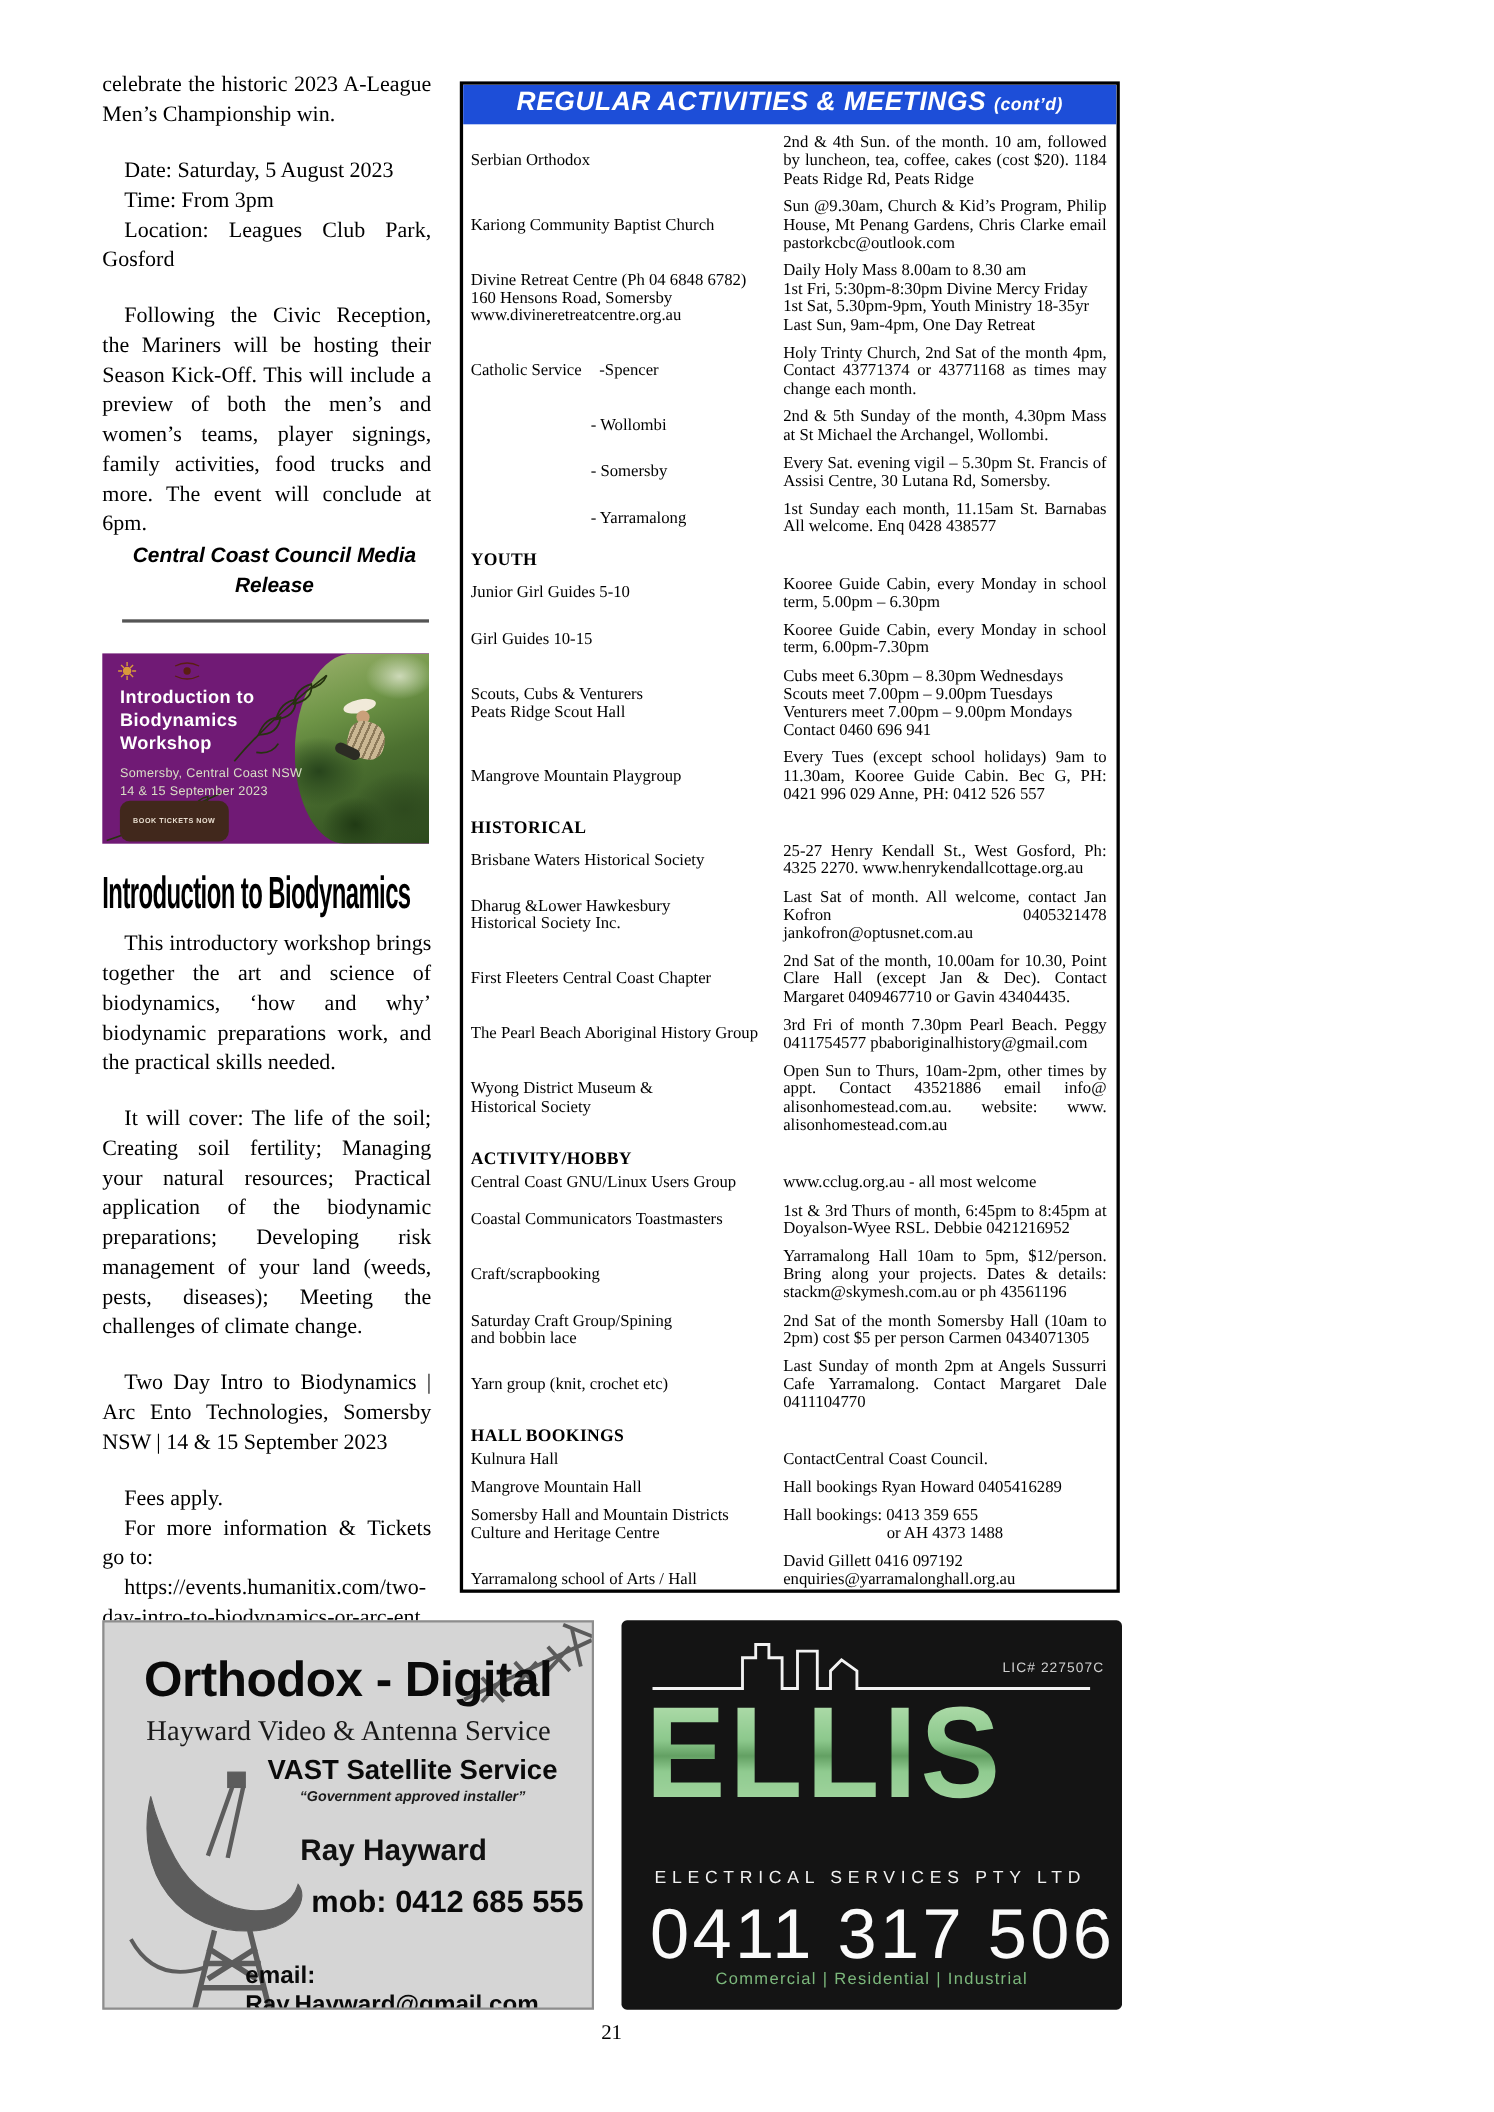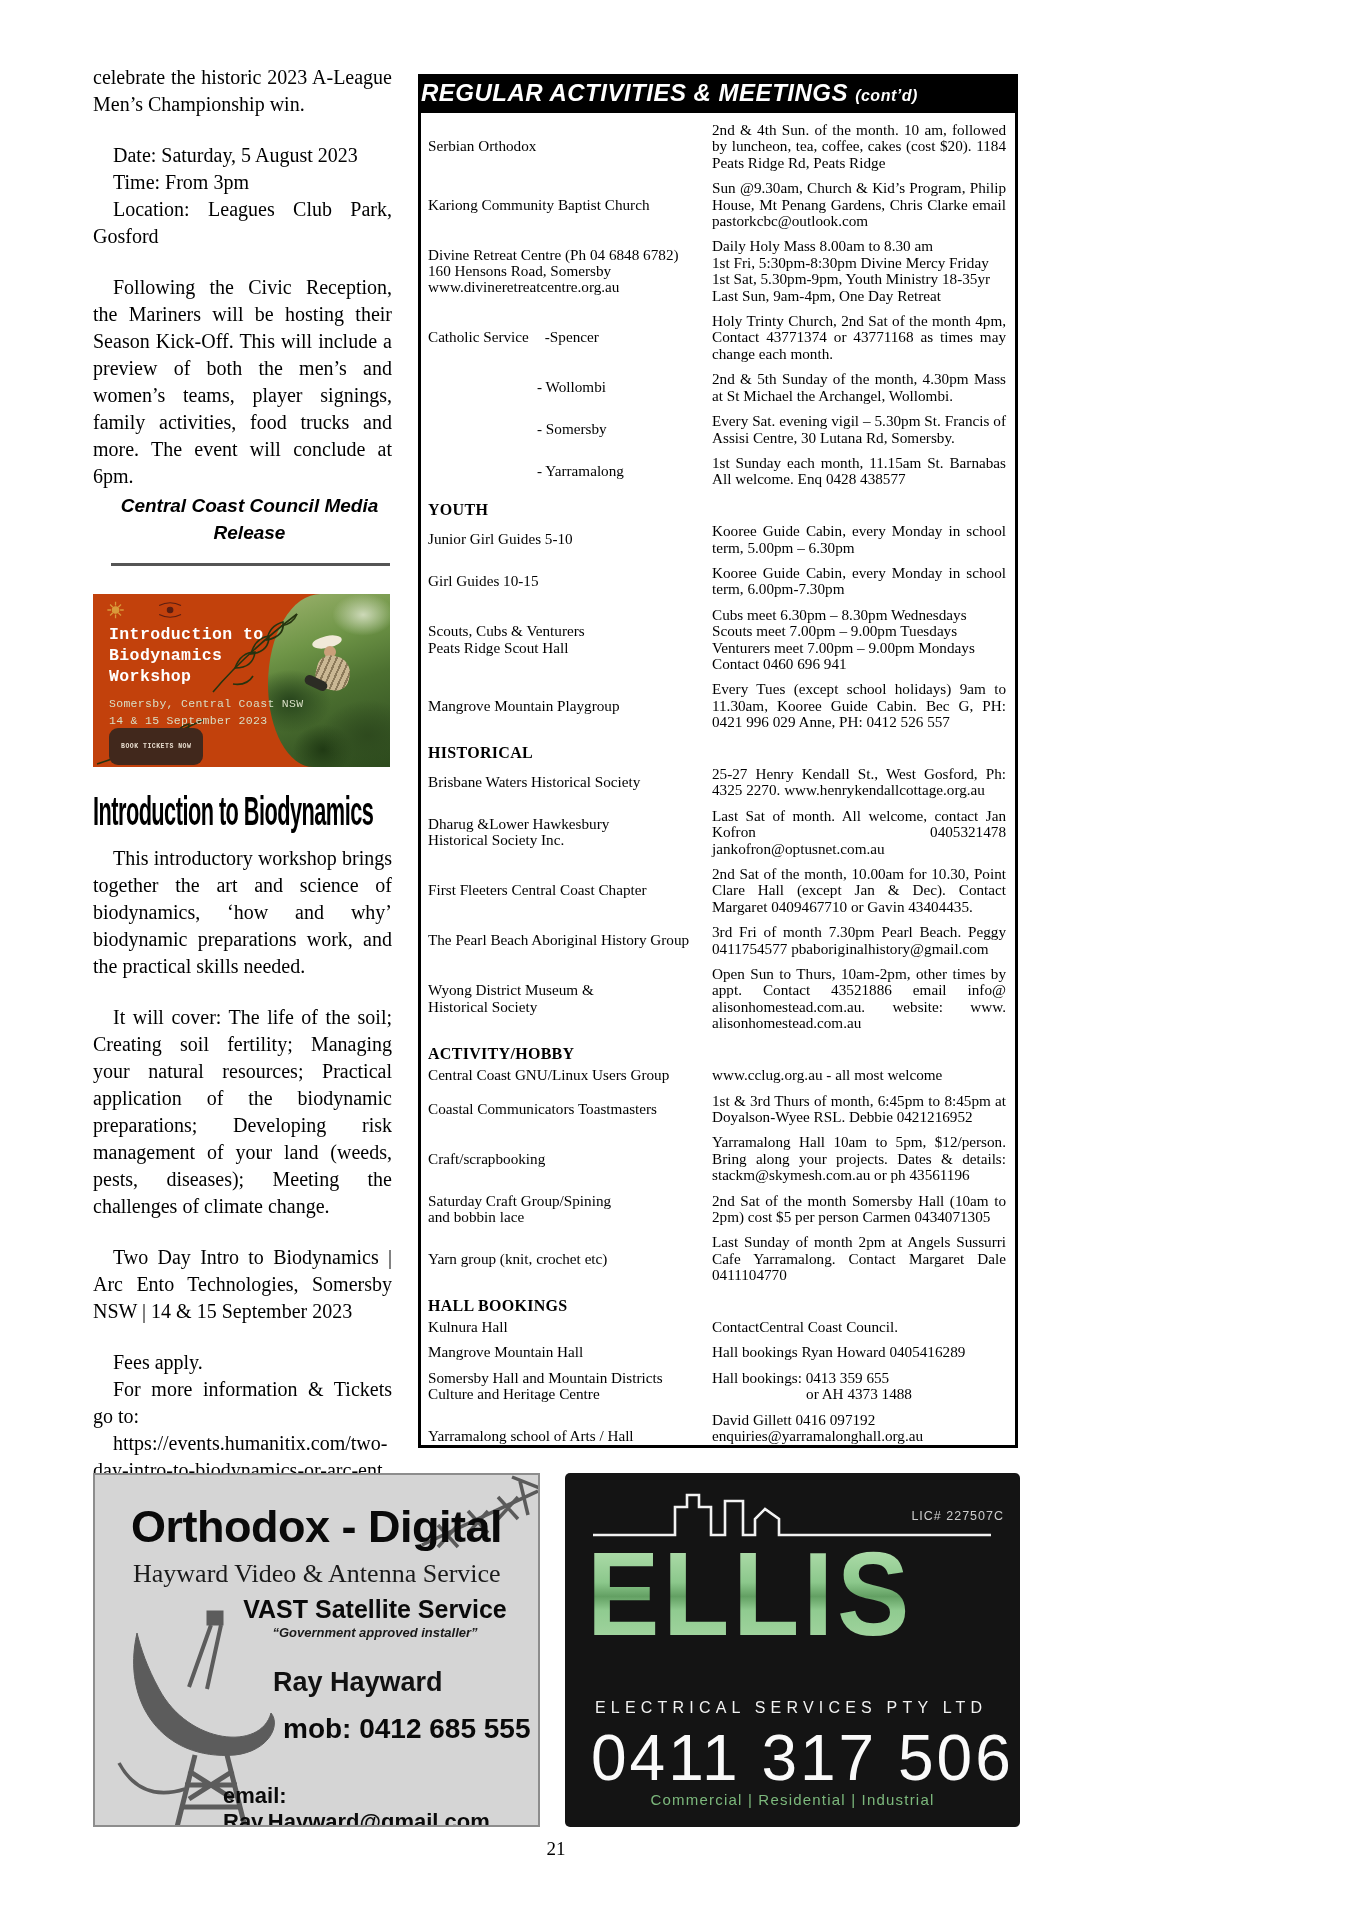--- a/index.html
+++ b/index.html
@@ -12,22 +12,22 @@
   .leftcol p{margin:0 0 24px 0;}
   .tight{margin:0 0 0 0 !important;}
   .ind{text-indent:20px;}
   .event-block{margin:0 0 24px 0;}
   .event-line{text-indent:20px;}
   .byline{font-family:"Liberation Sans",sans-serif;font-style:italic;font-weight:700;
           font-size:19px;text-align:center;padding-left:14px;margin:2px 0 0 0;}
   .divider{border:none;border-top:3px solid #555;width:279px;margin:17px 0 28px 18px;}
 
   
-  .banner{position:relative;width:297px;height:173px;background:#c2410c;overflow:hidden;
-          font-family:Liberation Mono, monospace;color:#fff;}
+  .banner{position:relative;width:297px;height:173px;background:#701a75;overflow:hidden;
+          font-family:Liberation Sans, sans-serif;color:#fff;}
   .bn-photo{position:absolute;right:0;top:0;width:122px;height:173px;
             border-radius:70px 0 0 60px / 120px 0 0 110px;
             background:
               radial-gradient(44px 30px at 78% 12%, #cdd9b8 0%, rgba(205,217,184,0) 70%),
               radial-gradient(55px 42px at 18% 62%, #27441c 0%, rgba(39,68,28,0) 75%),
               radial-gradient(62px 48px at 82% 82%, #2e4a1e 0%, rgba(46,74,30,0) 75%),
               radial-gradient(40px 34px at 45% 90%, #203a14 0%, rgba(32,58,20,0) 75%),
               linear-gradient(160deg,#9db36e 0%,#6f9547 30%,#4c7030 55%,#3a5a26 80%,#2c4a1c 100%);}
   .bn-hat{position:absolute;right:48px;top:42px;width:30px;height:12px;background:#f1ead9;
           border-radius:50%;transform:rotate(-12deg);}
@@ -46,21 +46,21 @@
 
   .bio-heading{margin:22px 0 12px 0;height:44px;}
   .bio-heading span{display:inline-block;font-family:"Liberation Sans",sans-serif;font-weight:700;
           font-size:41px;line-height:44px;letter-spacing:-1px;white-space:nowrap;
           transform:scaleX(.53);transform-origin:left center;}
   .url-par{overflow-wrap:break-word;word-break:break-all;}
 
   
   .tablebox{position:absolute;left:418px;top:74px;width:600px;height:1374px;
             border:3px solid #000;box-sizing:border-box;background:#fff;overflow:hidden;}
-  .ttitle{background:#000000;color:#fff;font-family:"Liberation Sans",sans-serif;
+  .ttitle{background:#1d4ed8;color:#fff;text-align:center;font-family:"Liberation Sans",sans-serif;
           font-weight:700;font-style:italic;font-size:24px;line-height:30px;padding:1px 0 2px 0;letter-spacing:.5px;}
   .ttitle .contd{font-size:16px;font-weight:700;}
   .tbody{padding:9px 9px 0 7px;font-size:15.2px;line-height:16.4px;}
   .trow{display:flex;margin-bottom:9px;align-items:center;}
   .tname{width:284px;flex:none;padding-right:4px;box-sizing:border-box;}
   .tdetail{flex:1;text-align:justify;}
   .sub .tname{padding-left:109px;}
   .spencer{display:inline-block;margin-left:16px;}
   .shead{font-weight:700;font-size:16px;letter-spacing:.3px;margin:14px 0 5px 0;}
   .dcenter{text-align:center;}

